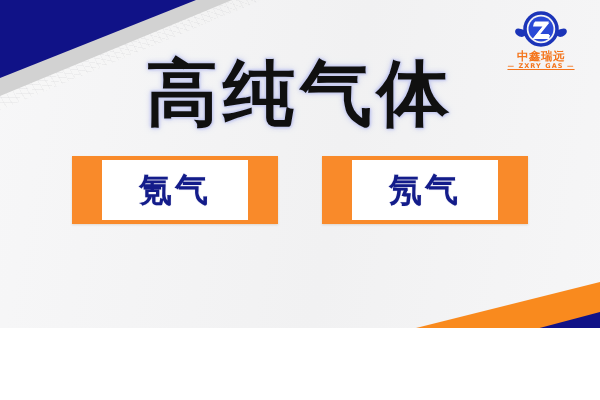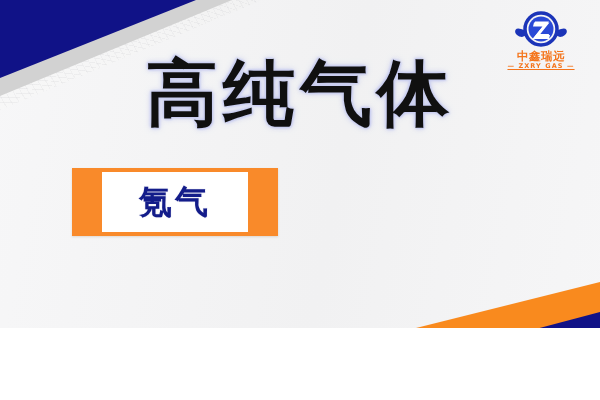--- a/index.html
+++ b/index.html
@@ -158,21 +158,21 @@
       1px 1px 2px #c9cdf0,
       -1px -1px 2px #c9cdf0,
       0 0 6px rgba(170,178,236,0.75);
     white-space: nowrap;
   }
 
   
   .cards {
     position: absolute;
     left: 72px;
-    top: 168px;
+    top: 156px;
     width: 456px;
     display: grid;
     grid-template-columns: 206px 206px;
     grid-template-rows: 68px 68px;
     column-gap: 44px;
     row-gap: 18px;
     gap: 44px;
   }
   .card {
     position: relative;
@@ -237,18 +237,23 @@
   <div class="title">高纯气体</div>
 
   <div class="cards">
 
     <div class="card">
       <div class="card-inner">
         <span class="card-label">氪气</span>
       </div>
     </div>
 
+    <div class="card">
+      <div class="card-inner">
+        <span class="card-label">氖气</span>
+      </div>
+    </div>
 
 
 
   </div>
 
 </div>
 
 </body></html>

